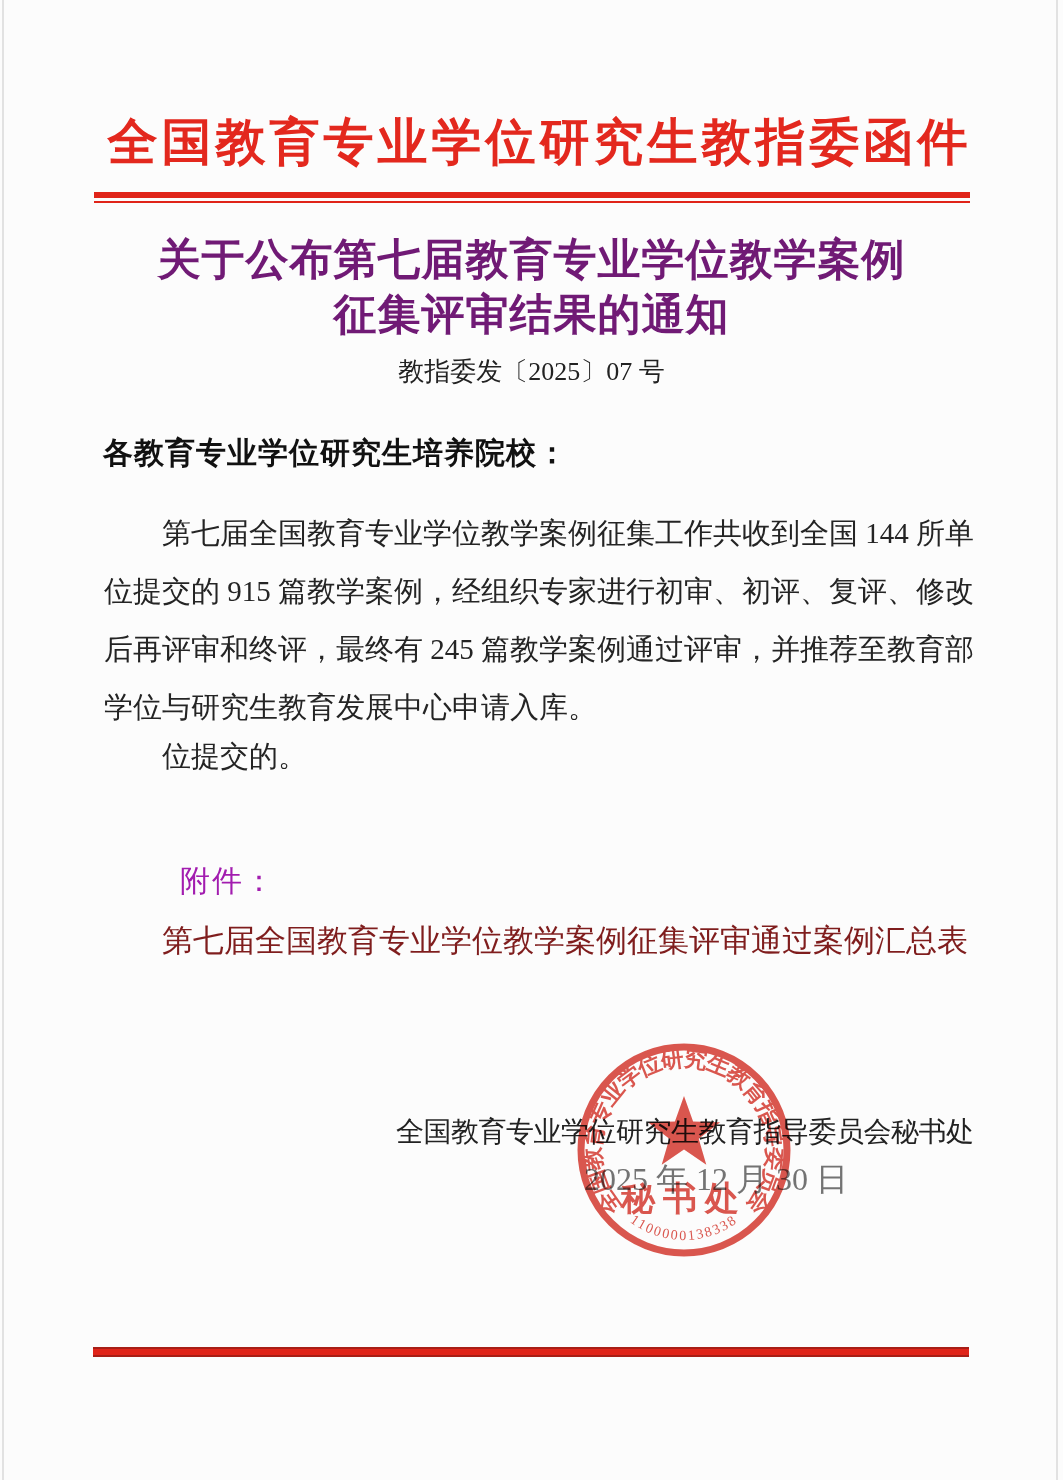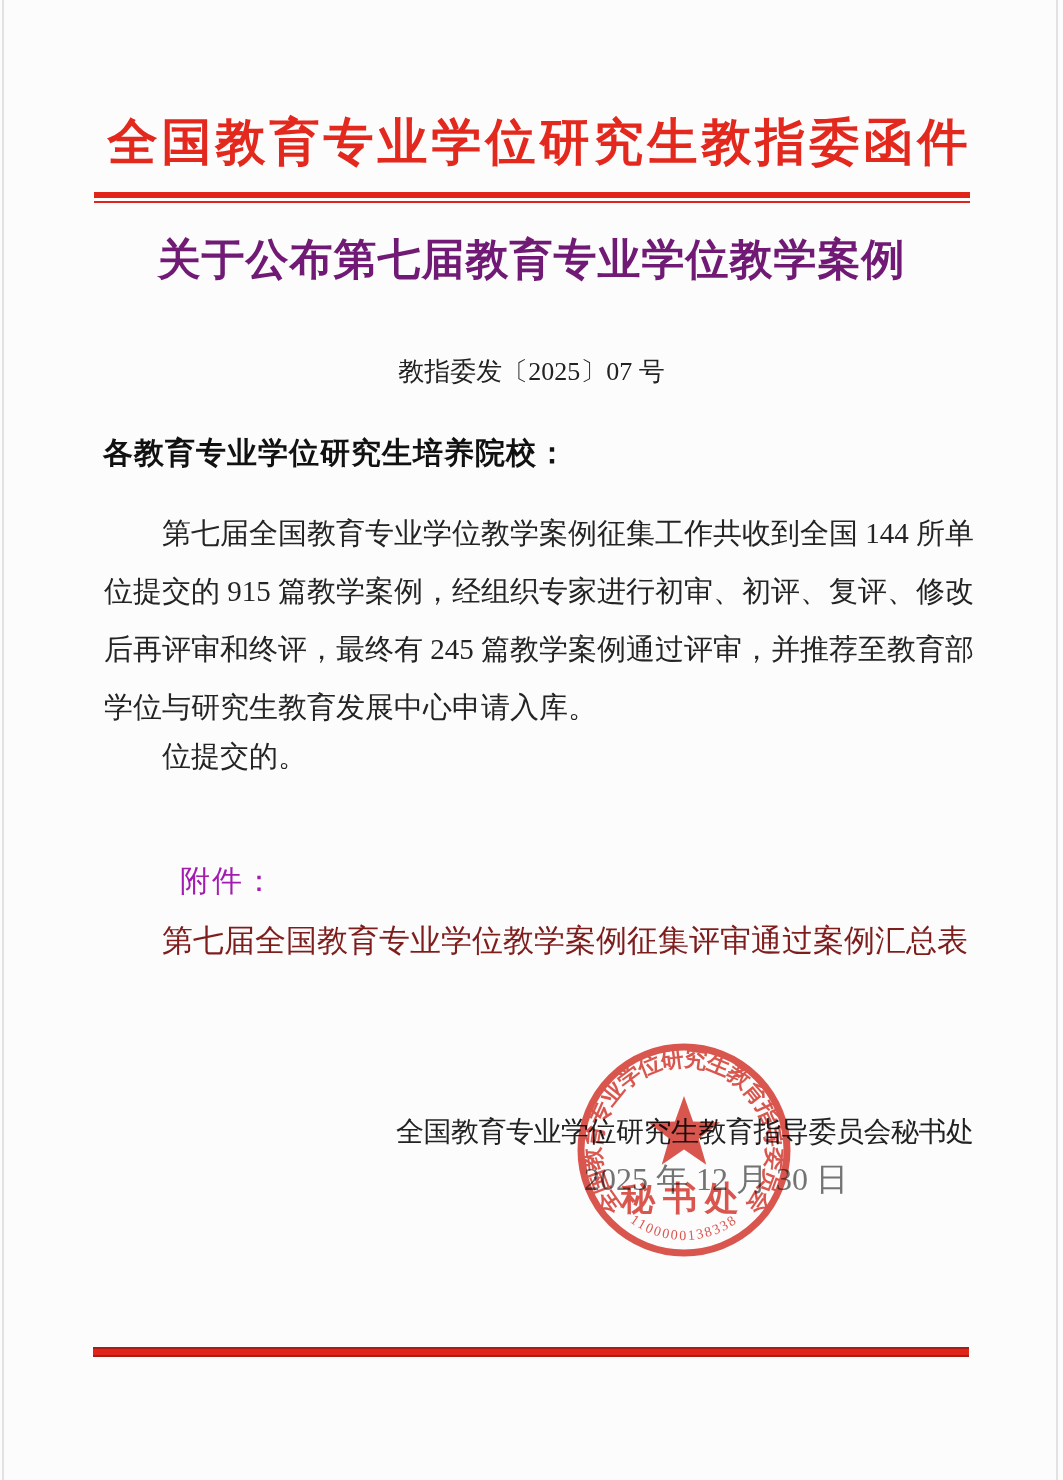--- a/index.html
+++ b/index.html
@@ -86,20 +86,21 @@
 
 <div class="page-edge edge-left"></div>
 <div class="page-edge edge-right"></div>
 
 <div class="letterhead">全国教育专业学位研究生教指委函件</div>
 
 <div class="rule-top"></div>
 
 <div class="doc-title">
   <div>关于公布第七届教育专业学位教学案例</div>
+  <div>征集评审结果的通知</div>
 </div>
 
 <div class="doc-number">教指委发〔2025〕07 号</div>
 
 <div class="salutation">各教育专业学位研究生培养院校：</div>
 
 <div class="body-block">
   <div class="body-line jline indent">第七届全国教育专业学位教学案例征集工作共收到全国 144 所单</div>
   <div class="body-line jline">位提交的 915 篇教学案例，经组织专家进行初审、初评、复评、修改</div>
   <div class="body-line jline">后再评审和终评，最终有 245 篇教学案例通过评审，并推荐至教育部</div>

